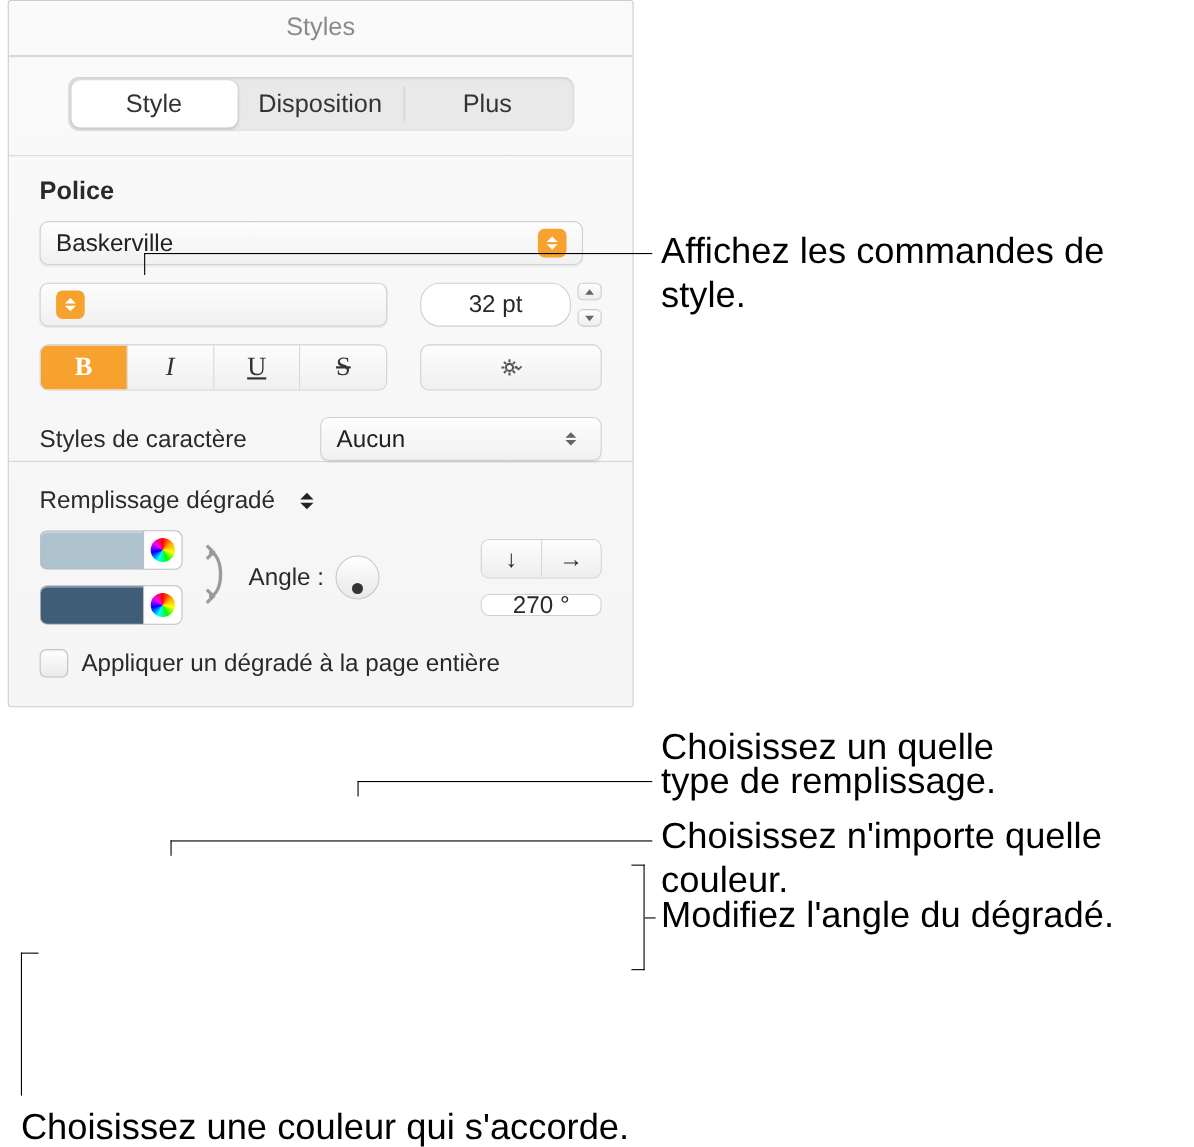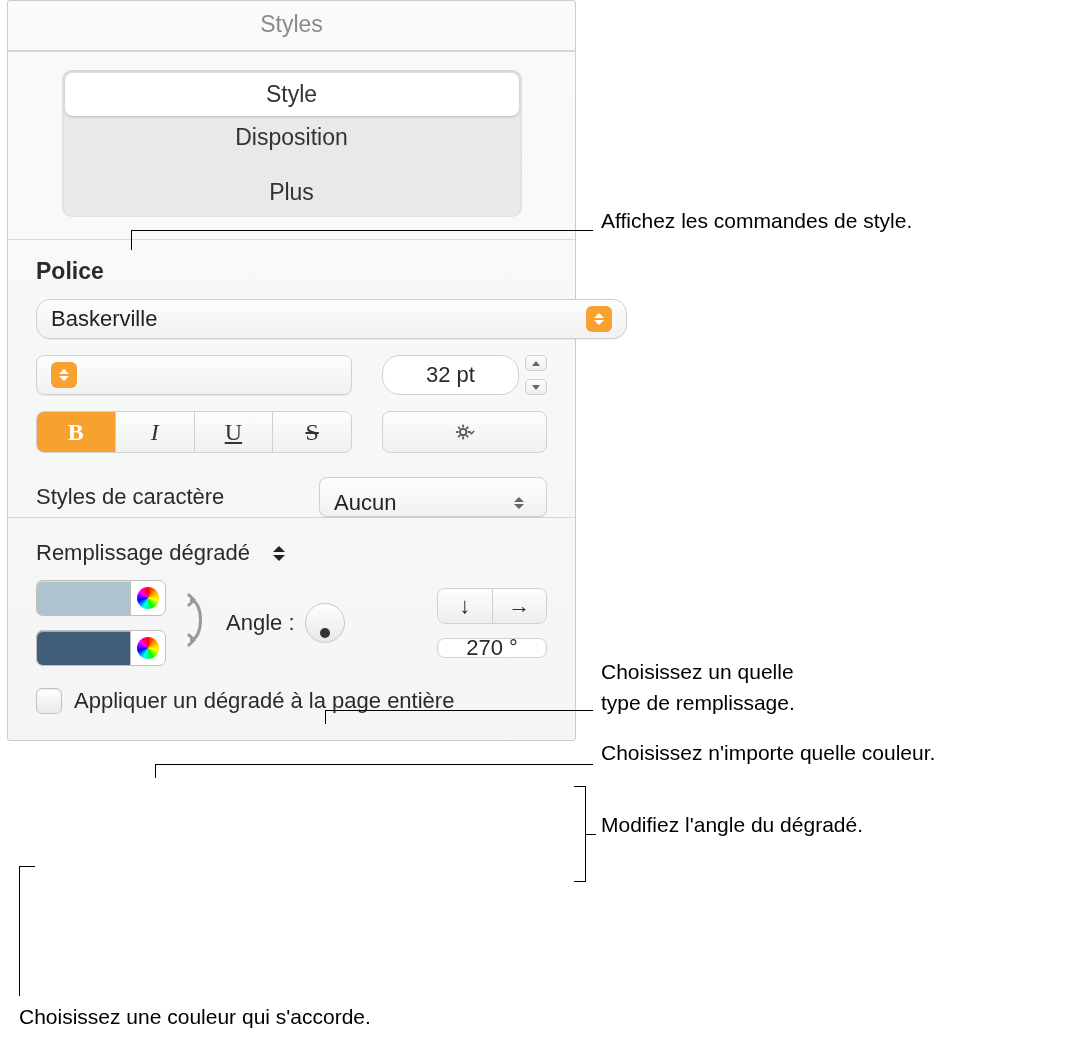--- a/index.html
+++ b/index.html
@@ -59,21 +59,20 @@
 
   .seg-wrap { padding: 18px 24px 22px; }
   .segmented {
     width: 460px;
     margin: 0 auto;
     display: flex;
     border-radius: 10px;
     background: #e9e9e9;
     box-shadow: inset 0 1px 3px rgba(0,0,0,.15);
     padding: 3px;
-    flex-direction: column;
   }
   .seg-btn {
     flex: 1;
     text-align: center;
     font-size: 23px;
     padding: 8px 0;
     color: #333;
     border-radius: 8px;
     cursor: pointer;
   }
@@ -189,21 +188,21 @@
     background: linear-gradient(#fdfdfd,#f0f0f0);
     display:flex; align-items:center; justify-content:center;
     cursor:pointer;
   }
   .gear-btn svg { width: 22px; height: 22px; }
 
   .charstyle-row {
     display:flex; align-items:center; gap: 14px;
   }
   .charstyle-row .label { font-size: 22px; color:#2a2a2a; flex:1; }
-  .charstyle-row .popup { width: 228px; margin-left:auto;align-items:flex-end; }
+  .charstyle-row .popup { width: 256px; margin-left:auto; }
 
   .fill-heading {
     display:flex; align-items:center; gap:23px;
     padding: 22px 28px 0;
     font-size: 22px;
   }
   .stacked-tri { display:flex; flex-direction:column; gap:3px; }
   .stacked-tri .up { width:0;height:0;border-left:6px solid transparent;border-right:6px solid transparent;border-bottom:6px solid #222; }
   .stacked-tri .dn { width:0;height:0;border-left:6px solid transparent;border-right:6px solid transparent;border-top:6px solid #222; }
 
@@ -290,21 +289,21 @@
     width:26px; height:26px;
     border:1px solid #c2c2c2;
     border-radius:6px;
     background: linear-gradient(#fff,#eaeaea);
     box-shadow: inset 0 1px 1px rgba(0,0,0,.08);
   }
 
   
   .callout {
     position:absolute;
-    font-size: 21px;
+    font-size: 33px;
     color:#000;
     line-height: 1.2;
   }
   .lead {
     position:absolute;
     background:#000;
     height:1px;
   }
   .lead-v {
     position:absolute;
@@ -336,21 +335,21 @@
       <div class="seg-sep"></div>
       <div class="seg-btn">Plus</div>
     </div>
   </div>
 
   <div class="divider"></div>
 
   <div class="section">
     <div class="section-heading">Police</div>
 
-    <div class="popup font-row" style="width:591px;border-radius:14px;">
+    <div class="popup font-row" style="width:494px;">
       <span class="popup-label">Baskerville</span>
       <span class="popup-arrows orange">
           <span class="tri-up"></span>
           <span class="tri-dn"></span>
         </span>
     </div>
 
     <div class="row2">
       <div class="popup">
         <span class="popup-arrows orange">

